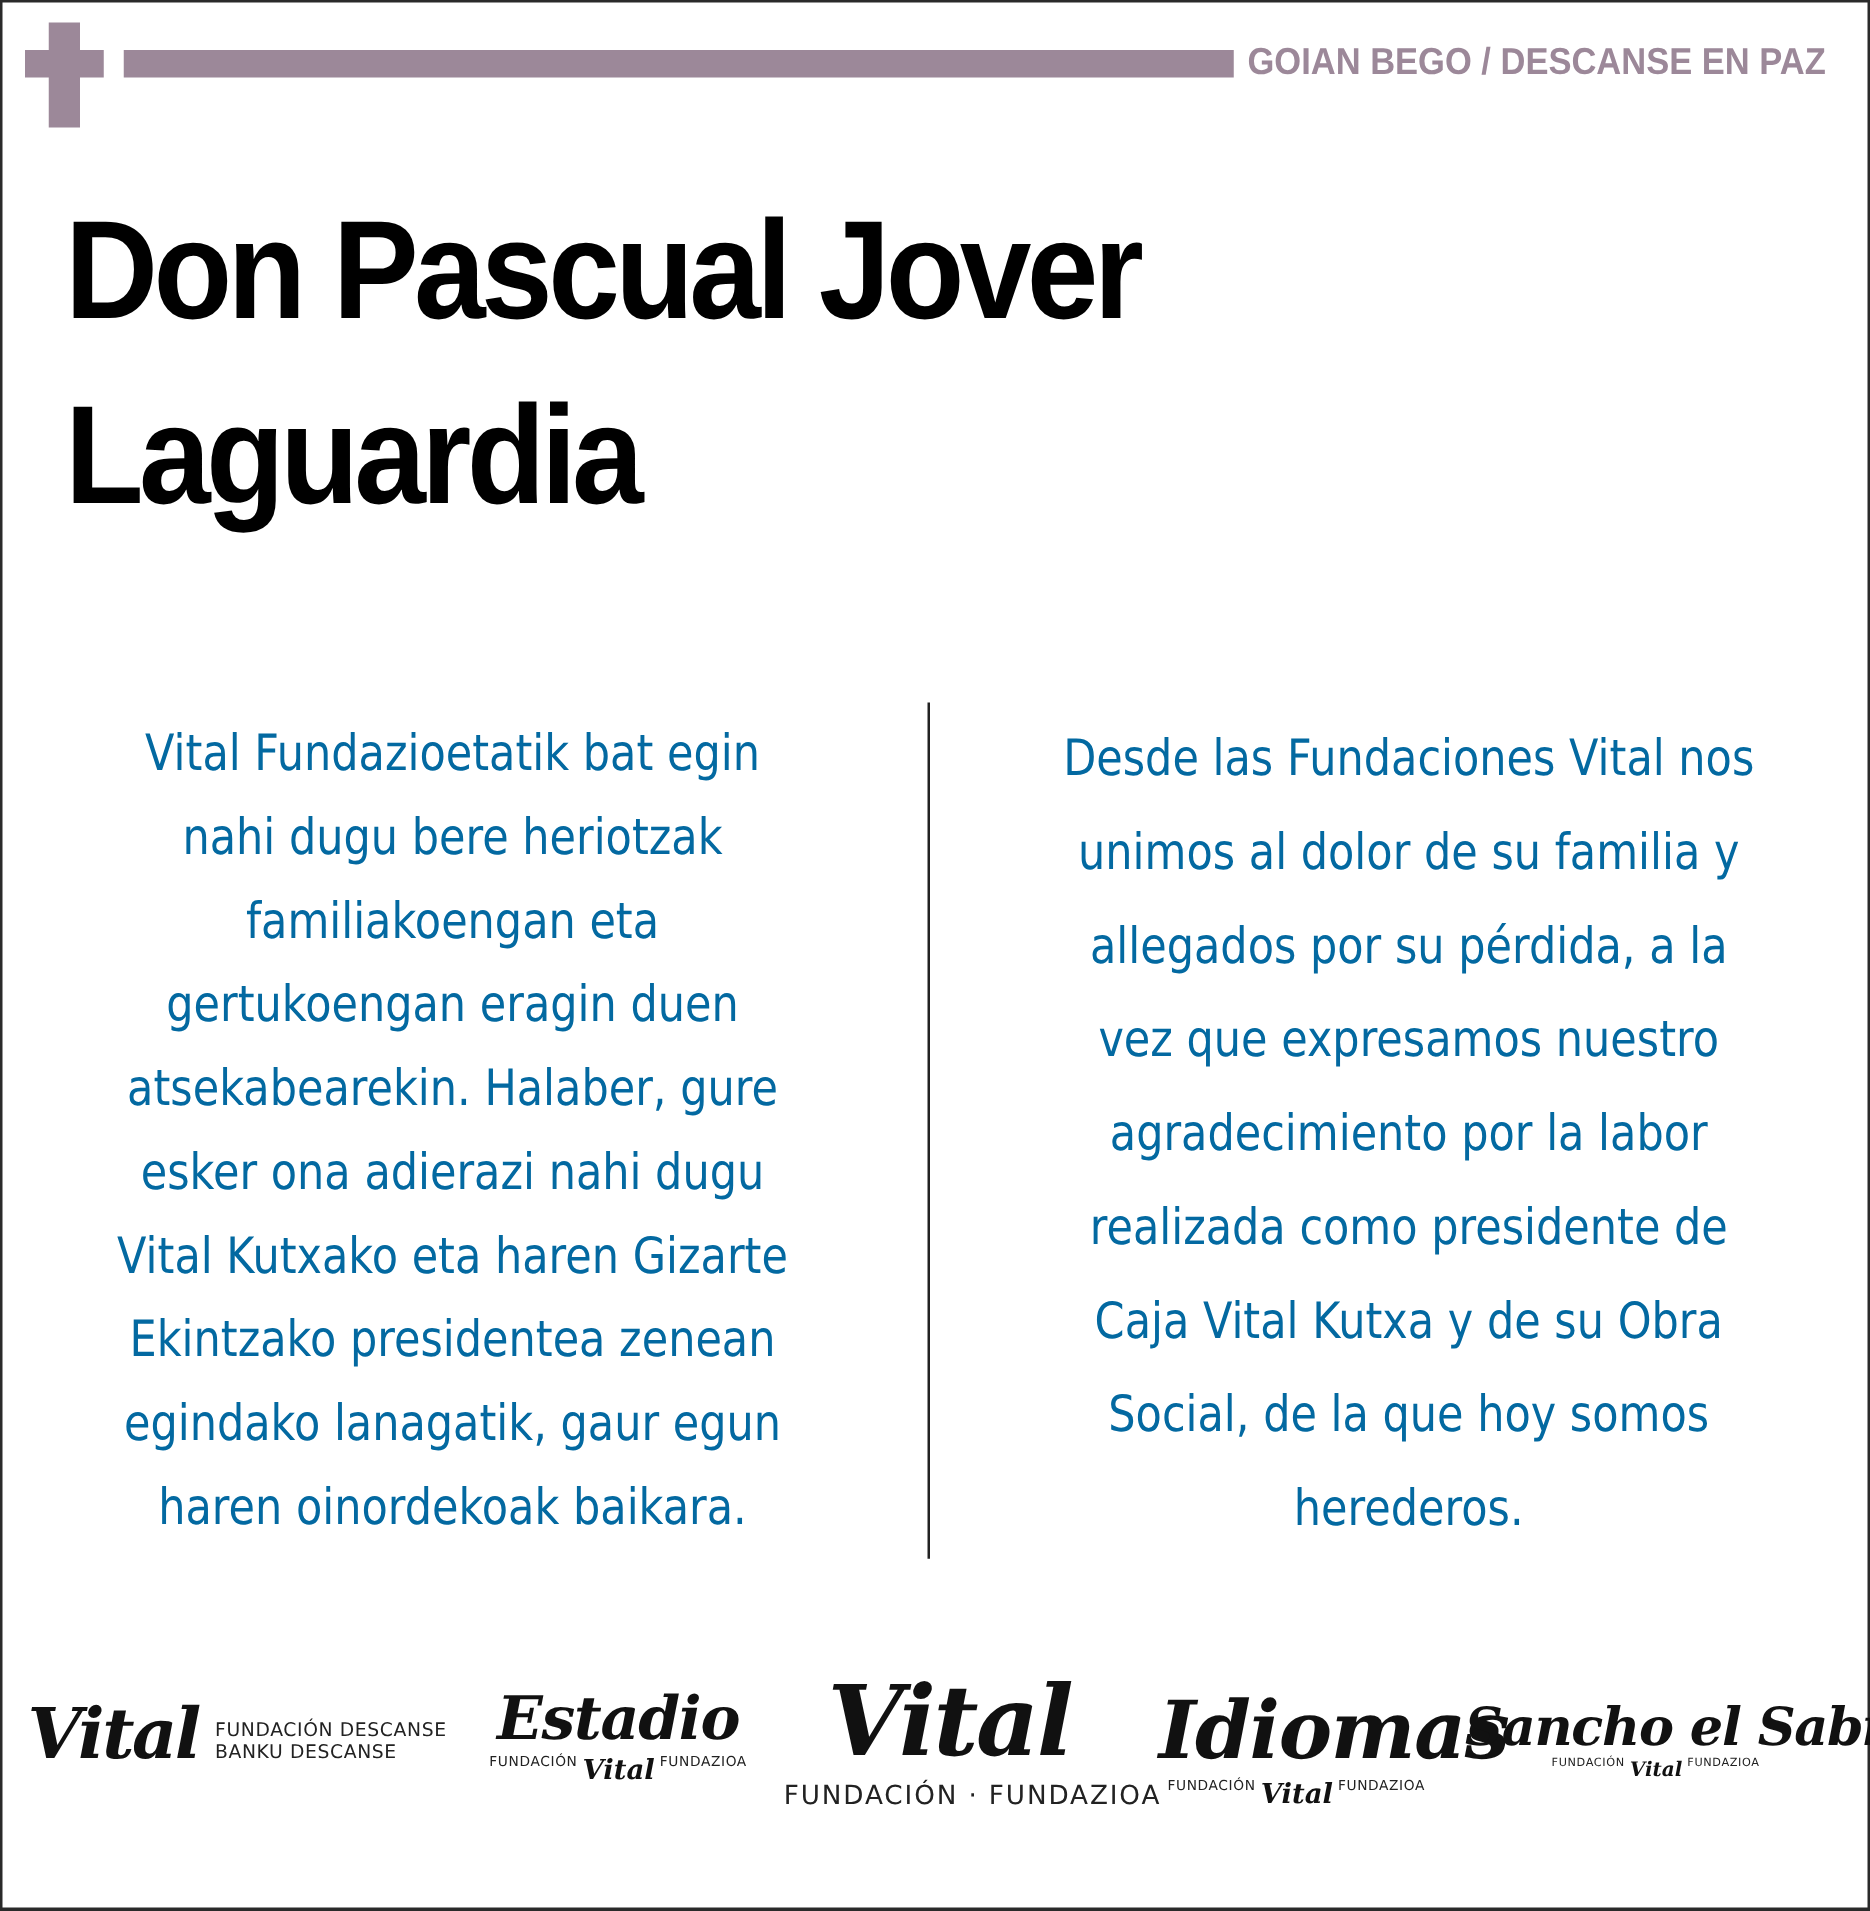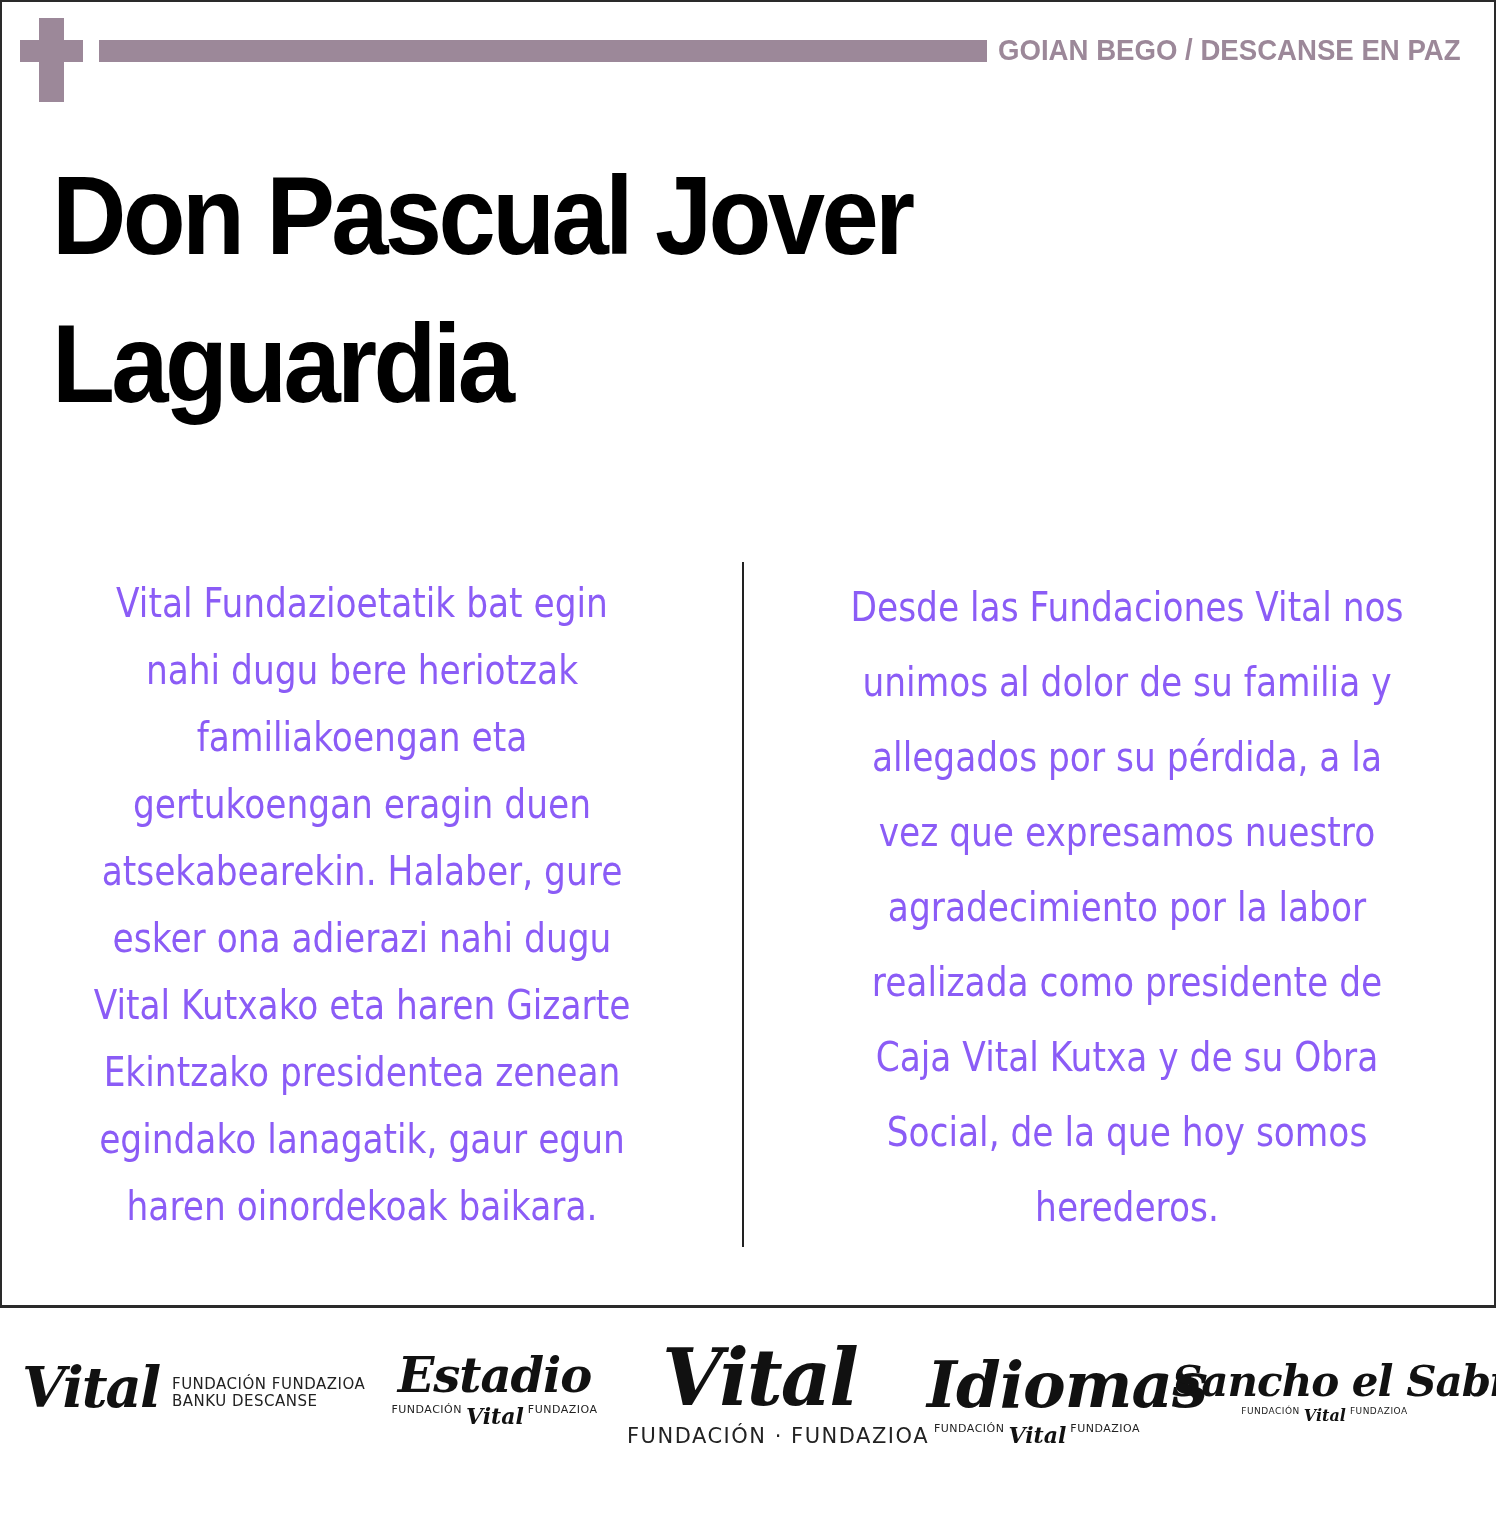--- a/index.html
+++ b/index.html
@@ -1,24 +1,24 @@
 <!DOCTYPE html>
 <html><head>
 <meta charset="utf-8">
 <style>
   * { margin:0; padding:0; box-sizing:border-box; }
   html, body { width:1496px; height:1529px; background:#fff; overflow:hidden; }
   body { font-family:"DejaVu Sans Condensed","DejaVu Sans",sans-serif; color:#111; position:relative; }
-  .frame { position:absolute; left:0; top:0; width:1496px; height:1308px; border:2px solid #2a2a2a; border-bottom-width:3px; background:#fff; }
+  .frame { position:absolute; left:0; top:0; width:1496px; height:1529px; border:2px solid #2a2a2a; border-bottom-width:3px; background:#fff; }
   .cross-v { position:absolute; left:37px; top:16px; width:25px; height:84px; background:#9c8899; }
   .cross-h { position:absolute; left:18px; top:38px; width:63px; height:22px; background:#9c8899; }
   .top-rule { position:absolute; left:97px; top:38px; width:888px; height:22px; background:#9c8899; }
   .section-label { position:absolute; left:996px; top:31px; font-family:"Liberation Sans Narrow","Liberation Sans",sans-serif; font-weight:bold; font-size:30px; color:#9c8899; letter-spacing:0px; transform:scaleX(0.92); transform-origin:left top; white-space:nowrap; }
   .title { position:absolute; left:50px; top:140px; font-family:"Liberation Sans",sans-serif; font-weight:bold; font-size:112px; line-height:148px; color:#000; letter-spacing:-4px; transform:scaleX(0.92); transform-origin:left top; }
-  .col { position:absolute; top:568px; text-align:center; font-family:"DejaVu Sans",sans-serif; font-size:40px; line-height:67px; color:#8b5cf6; transform-origin:center top; }
+  .col { position:absolute; top:568px; text-align:center; font-family:"DejaVu Sans",sans-serif; font-size:40px; line-height:67px; color:#0369a1; transform-origin:center top; }
   .col-left { left:40px; width:640px; }
   .col-right { left:800px; width:650px; line-height:75px; }
   .col span { display:block; white-space:nowrap; transform:scaleX(0.86); }
   .divider { position:absolute; left:740px; top:560px; width:2px; height:685px; background:#222; }
   .logos { position:absolute; left:0; top:1330px; width:1496px; height:140px; }
   .script { font-family:"DejaVu Serif",serif; font-style:italic; font-weight:bold; color:#111; white-space:nowrap; }
   .small-caps { font-family:"DejaVu Sans",sans-serif; color:#222; white-space:nowrap; letter-spacing:0.5px; }
   .logo { position:absolute; }
   .l1 { left:20px; top:22px; }
   .l1 .script { font-size:56px; letter-spacing:-2px; }
@@ -78,21 +78,21 @@
     <span>realizada como presidente de</span>
     <span>Caja Vital Kutxa y de su Obra</span>
     <span>Social, de la que hoy somos</span>
     <span>herederos.</span>
   </div>
 
   <div class="logos">
     <div class="logo l1">
       <div class="script">Vital</div>
       <div class="sub small-caps">
-        <div>FUNDACIÓN FUNDAZIOA</div>
+        <div>FUNDACIÓN DESCANSE</div>
         <div>BANKU DESCANSE</div>
       </div>
     </div>
 
     <div class="logo l2">
       <div class="script">Estadio</div>
       <div class="tag small-caps">
         <span>FUNDACIÓN</span>
         <span class="script">Vital</span>
         <span>FUNDAZIOA</span>

